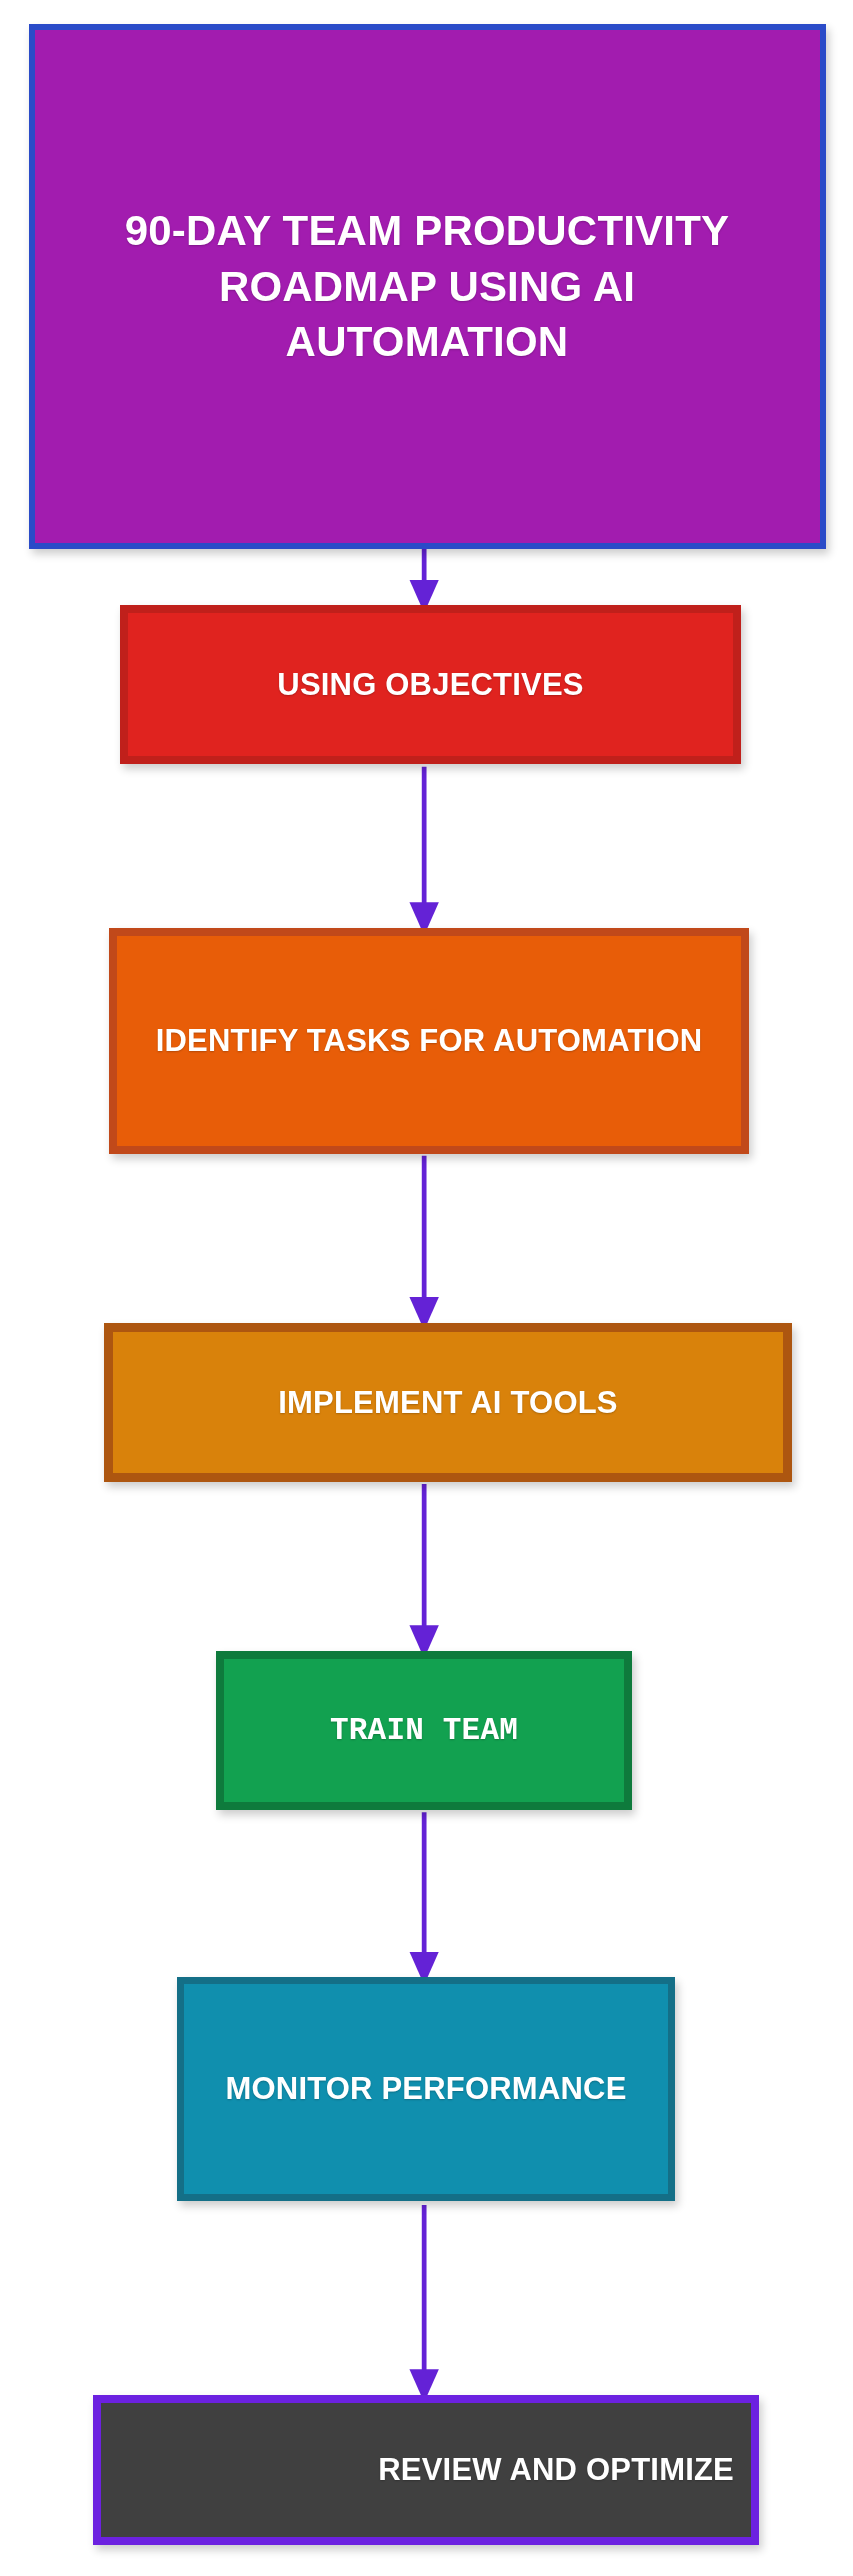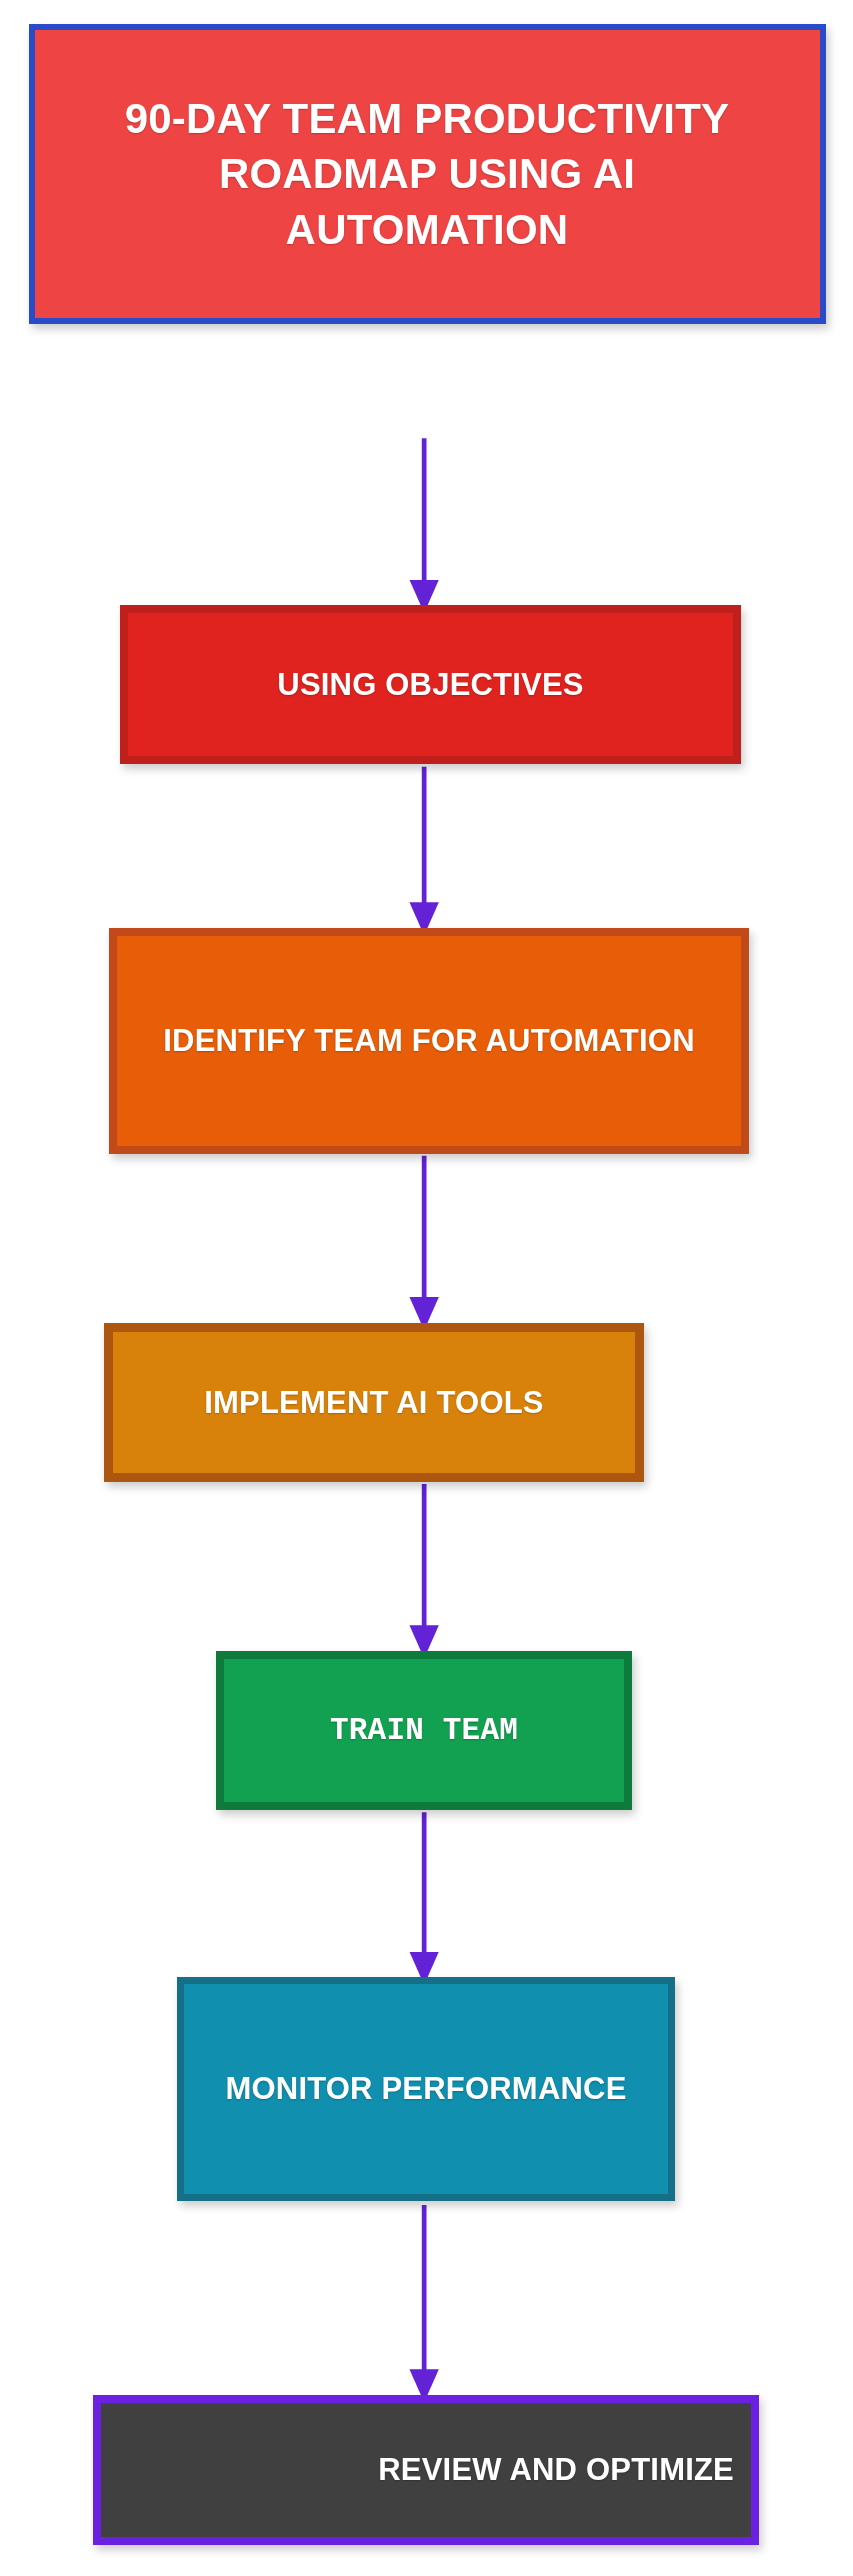--- a/index.html
+++ b/index.html
@@ -40,22 +40,22 @@
     box-sizing: border-box;
     line-height: 1.34;
     text-shadow: 0 0.9px 1.9px rgba(0,0,0,0.22);
   }
 
   
   #node-title {
     left: 28.5px;
     top: 24px;
     width: 797px;
-    height: 300px;
-    background: #ef4444;
+    height: 525px;
+    background: #a21caf;
     border: 6.6px solid #2a4bc8;
     font-size: 42px;
     text-align: center;
   }
   #node-title .node-label {
     line-height: 1.32;
     padding: 0 57px;
   }
 
   
@@ -73,21 +73,21 @@
     top: 928px;
     width: 640px;
     height: 226px;
     background: #e85d08;
     border: 8.5px solid #c1491a;
     font-size: 31px;
   }
   #node-implement-ai-tools {
     left: 104px;
     top: 1323px;
-    width: 540px;
+    width: 688px;
     height: 159px;
     background: #d9820b;
     border: 9.5px solid #ad5610;
     font-size: 31px;
   }
   #node-train-team {
     left: 216px;
     top: 1651px;
     width: 416px;
     height: 159px;
@@ -150,21 +150,21 @@
 
   <div class="node" id="node-title">
     <span class="node-label">90-DAY TEAM PRODUCTIVITY ROADMAP USING AI AUTOMATION</span>
   </div>
 
   <div class="node" id="node-define-objectives">
     <span class="node-label">USING OBJECTIVES</span>
   </div>
 
   <div class="node" id="node-identify-tasks">
-    <span class="node-label">IDENTIFY TEAM FOR AUTOMATION</span>
+    <span class="node-label">IDENTIFY TASKS FOR AUTOMATION</span>
   </div>
 
   <div class="node" id="node-implement-ai-tools">
     <span class="node-label">IMPLEMENT AI TOOLS</span>
   </div>
 
   <div class="node" id="node-train-team">
     <span class="node-label">TRAIN TEAM</span>
   </div>
 

